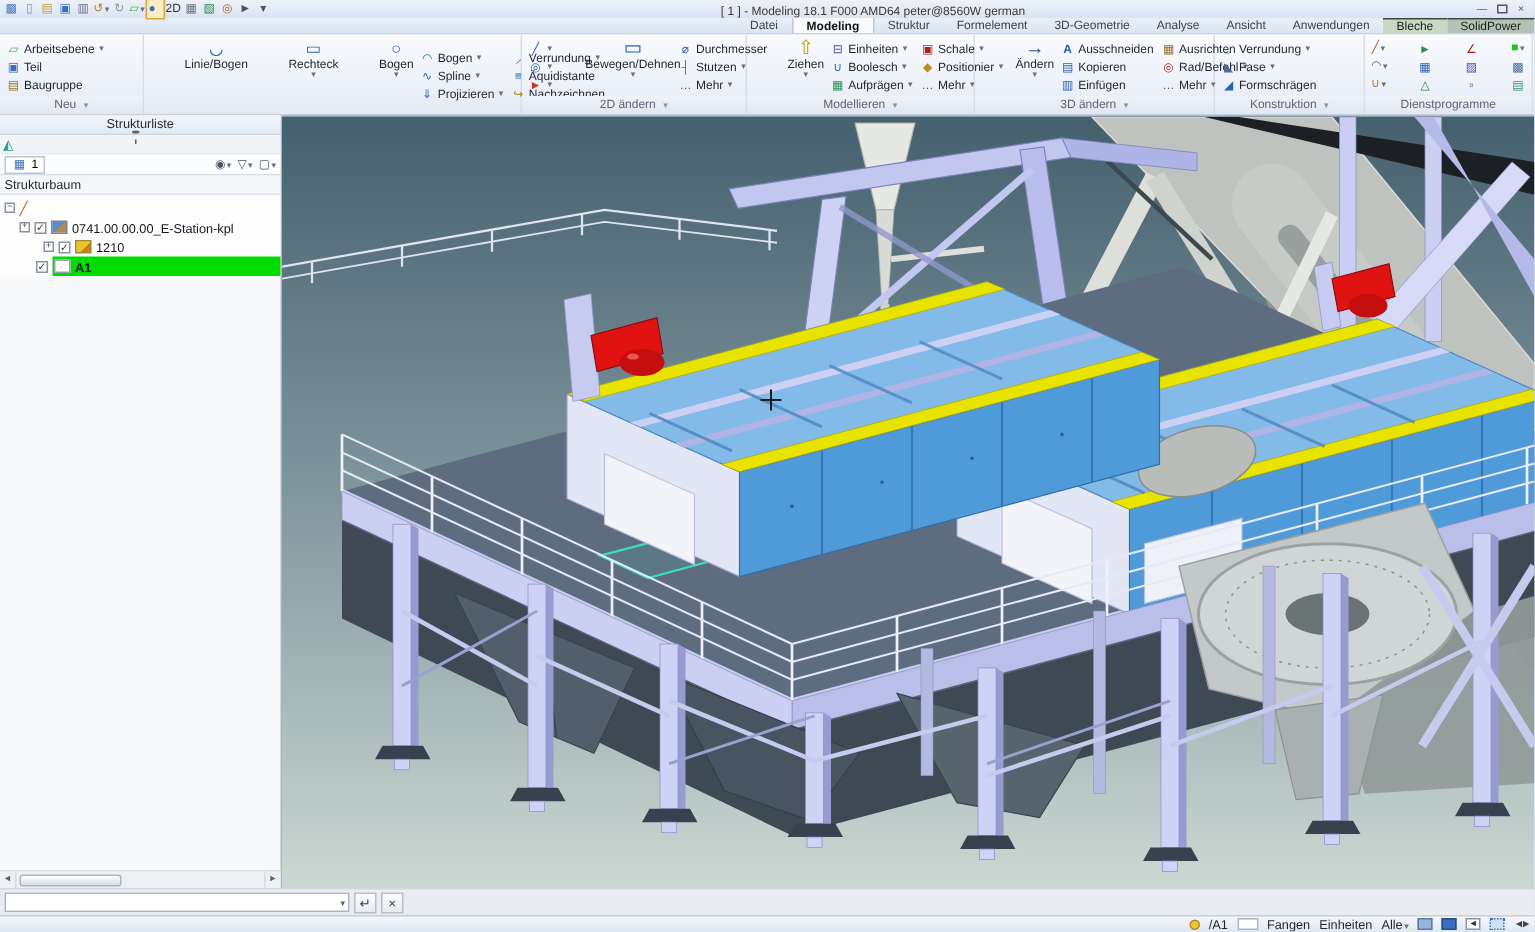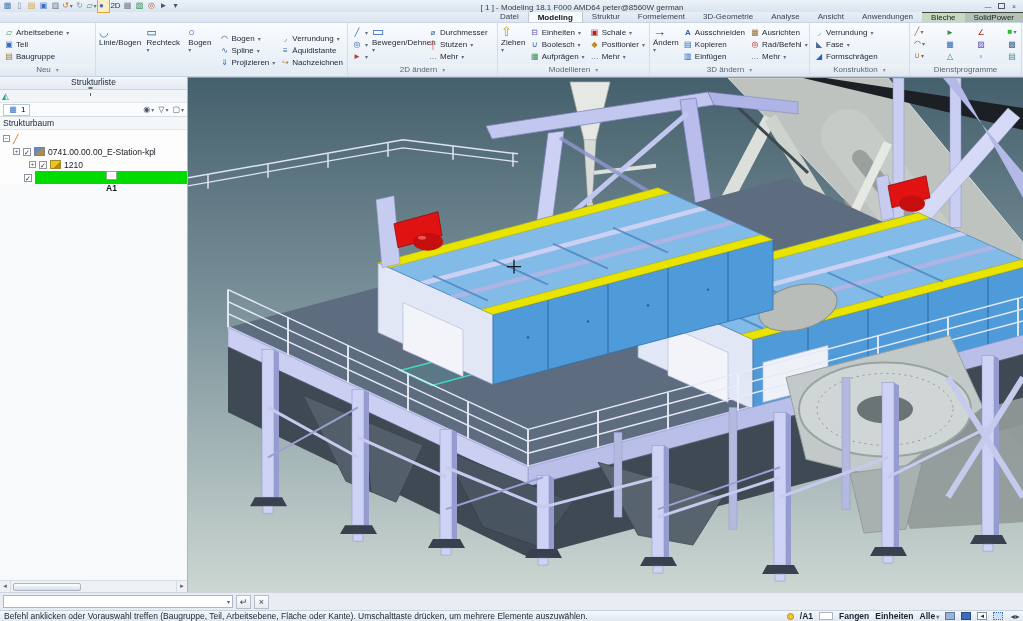--- a/index.html
+++ b/index.html
@@ -20,21 +20,21 @@
   .tab.ctx-green{background:#c7d9c3;border-top:2px solid #40463c;height:11px;line-height:9px;color:#17201a;}
   .tab.ctx-gray{background:#b4c1b6;border-top:2px solid #40463c;height:11px;line-height:9px;color:#17201a;}
   
   .ribbon{display:flex;height:54px;background:linear-gradient(#f9fbfd,#eef3f9 55%,#e2eaf4);border-bottom:1px solid #c7d1de;}
   .grp{display:flex;flex-direction:column;border-right:1px solid #d6dde7;}
   .grp-body{flex:1;display:flex;align-items:stretch;padding:1px 3px 0;gap:3px;}
   .grp-label{height:12px;font-size:8px;color:#5a6578;text-align:center;line-height:12px;background:linear-gradient(#eff3f8,#dfe7f1);white-space:nowrap;}
   .grp-label.launch::after{content:"▾";font-size:6px;color:#8a93a3;margin-left:5px;}
   .col{display:flex;flex-direction:column;justify-content:center;}
   .sbtn{display:flex;align-items:center;gap:2px;height:12px;font-size:8px;color:#1d2430;padding:0 1px;white-space:nowrap;}
-  .bbtn{display:flex;flex-direction:column;align-items:flex-start;font-size:8px;color:#1d2430;text-align:center;padding-top:1px;line-height:8.5px;}
+  .bbtn{display:flex;flex-direction:column;align-items:center;font-size:8px;color:#1d2430;text-align:center;padding-top:1px;line-height:8.5px;margin-left:24px;}
   .bic{font-size:12px;height:14px;line-height:14px;}
   .dd::after{content:"▾";font-size:6px;color:#66707e;margin-left:1px;}
   .ddb{font-size:6px;color:#66707e;line-height:5px;}
   .ic{display:inline-block;width:10px;text-align:center;font-size:8px;line-height:9px;}
   
   .g-plane::before{content:"▱";color:#2e9e3e;}
   .g-part::before{content:"▣";color:#3a6ec0;}
   .g-asm::before{content:"▤";color:#96702c;}
   .g-linearc::before{content:"◡";color:#2a62b8;font-size:11px;}
   .g-rect::before{content:"▭";color:#2a62b8;font-size:11px;}
@@ -97,38 +97,38 @@
   .tree-h{height:13px;line-height:13px;padding-left:3px;color:#222b38;border-bottom:1px solid #e0e6ec;background:#f4f7f9;}
   .tree{padding-top:2px;background:#fdfdfe;}
   .trow{height:13px;display:flex;align-items:center;gap:3px;}
   .exp{width:7px;height:7px;border:1px solid #8a93a0;background:#fff;font-size:6px;line-height:5px;text-align:center;color:#444;flex:none;}
   .cb{width:8px;height:8px;border:1px solid #8a93a0;background:#fff;font-size:7px;line-height:7px;text-align:center;color:#333;flex:none;}
   .ti{width:11px;height:9px;flex:none;}
   .ti-asm{background:linear-gradient(135deg,#5a8ad0 50%,#b08a4a 50%);border:1px solid #7a829a;}
   .ti-sub{background:linear-gradient(135deg,#e8c820 60%,#d07a20 60%);border:1px solid #a08a2a;}
   .ti-wp{background:#fff;border:1px solid #9aa2b0;}
   .hl{flex:1;display:flex;align-items:center;gap:3px;height:13px;padding-left:1px;}
-  .hl.sel{background:#00dc00;flex-direction:column;}
+  .hl.sel{background:#00dc00;}
   .tlabel{color:#14181e;white-space:nowrap;}
   .pencil{color:#c06820;font-size:9px;}
   .hscroll{position:absolute;left:0;right:0;bottom:0;height:12px;background:#eef1f4;border-top:1px solid #d5dce4;display:flex;align-items:center;}
   .harrow{width:11px;height:11px;font-size:6px;line-height:11px;text-align:center;color:#5a6472;border-right:1px solid #d5dce4;}
   .harrow.r{margin-left:auto;border-left:1px solid #d5dce4;border-right:none;}
   .hthumb{width:68px;height:8px;background:linear-gradient(#fdfdfd,#d8dfe8);border:1px solid #aab6c4;border-radius:2px;margin-left:2px;}
   .viewport{flex:1;position:relative;border-top:1px solid #8a98a8;}
   .viewport svg{display:block;}
   
   .cmdbar{height:18px;background:#e9edf2;border-top:1px solid #cfd6de;display:flex;align-items:center;padding:0 3px;gap:3px;}
   .cmd-input{width:230px;height:13px;background:#fff;border:1px solid #a8b6c6;display:flex;align-items:center;}
   .cmd-text{flex:1;font-size:8px;padding-left:2px;color:#222;}
   .cmd-dd{font-size:6px;color:#55606e;padding-right:2px;}
   .cmd-btn{min-width:15px;height:14px;border:1px solid #b4bfcc;background:linear-gradient(#fdfdfd,#e6ebf0);font-size:9px;text-align:center;line-height:13px;color:#3a4450;}
   
   .statusbar{height:11px;display:flex;align-items:center;font-size:8.5px;background:linear-gradient(#f5f8fb,#e0e8f1);border-top:1px solid #c9d2dc;padding:0 4px;color:#1d2430;}
-  .sb-right{margin-left:auto;display:flex;align-items:center;gap:6px;font-weight:bold;}
+  .sb-right{margin-left:auto;display:flex;align-items:center;gap:6px;}
   .warn-dot{width:7px;height:7px;border-radius:50%;background:#eec63a;border:1px solid #b08a20;}
   .sb-box{width:14px;height:8px;background:#fff;border:1px solid #aab6c4;}
   .sb-ic{width:10px;height:8px;display:inline-block;}
   .sb-ic1{background:#9ab4d8;border:1px solid #5a7aa8;}
   .sb-ic2{background:#3a6ec0;border:1px solid #2a4a80;}
   .sb-ic3{background:#fff;border:1px solid #8a93a0;font-size:6px;line-height:7px;text-align:center;color:#333;}
   .sb-ic4{background:#cfe0f4;border:1px dotted #3a6ec0;}
   .split-ic{font-size:7px;color:#3a4450;letter-spacing:-2px;}
 </style>
 </head>
@@ -706,21 +706,20 @@
 <div class="cmdbar">
   <div class="cmd-input">
     <span class="cmd-text"></span>
     <span class="cmd-dd">▾</span>
   </div>
   <span class="cmd-btn">↵</span>
   <span class="cmd-btn">×</span>
 </div>
 
 <div class="statusbar">
-  <span>Befehl anklicken oder Vorauswahl treffen (Baugruppe, Teil, Arbeitsebene, Fläche oder Kante). Umschalttaste drücken, um mehrere Elemente auszuwählen.</span>
   <span class="sb-right">
     <span class="warn-dot"></span>
     <span>/A1</span>
     <span class="sb-box"></span>
     <span>Fangen</span>
     <span>Einheiten</span>
     <span class="dd">Alle</span>
     <span class="sb-ic sb-ic1"></span>
     <span class="sb-ic sb-ic2"></span>
     <span class="sb-ic sb-ic3">◄</span>

